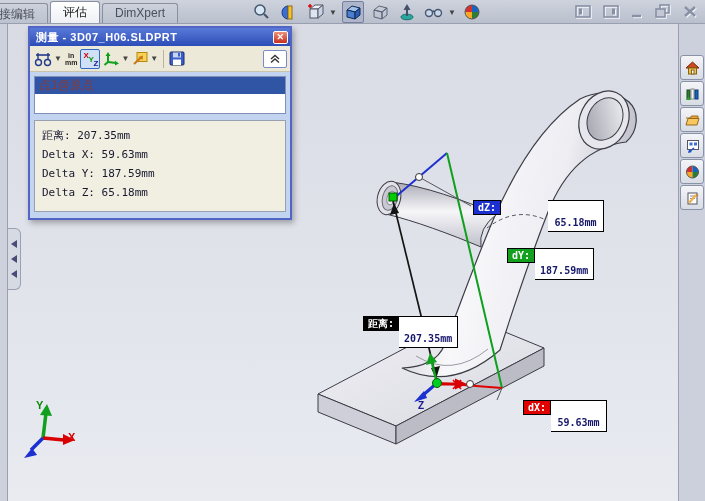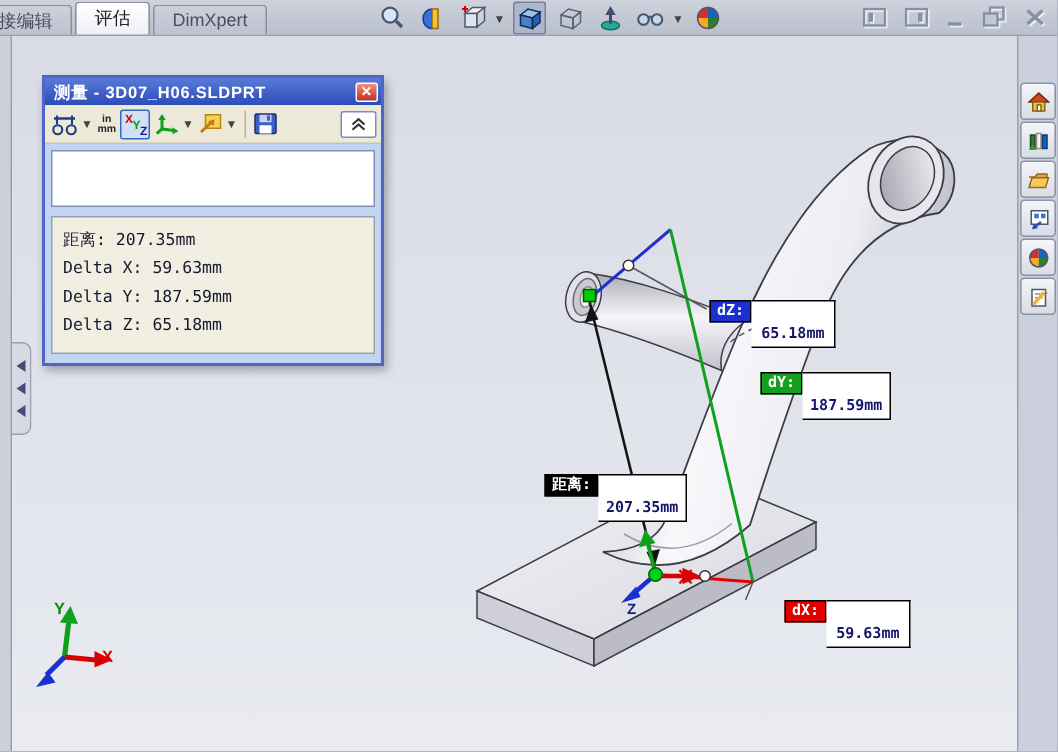--- a/index.html
+++ b/index.html
@@ -40,21 +40,21 @@
   
   .callout { position:absolute; display:flex; height:15px;
              font:bold 10px "DejaVu Sans Mono", monospace; line-height:13px; }
   .callout .tag { color:#fff; padding:0 4px; border:1px solid #000; }
   .callout .val { background:#fff; color:#16166b; border:1px solid #000; border-left:none;
                   padding:15px 5px; min-width:56px; text-align:center; }
   .tag-dz { background:#1c2fd0; } .tag-dy { background:#12a01e;margin-left:39px; }
   .tag-dist { background:#000; } .tag-dx { background:#e00000;margin-left:46px; }
 
   
-  .dialog { position:absolute; left:28px; top:50px; width:228px; height:194px;
+  .dialog { position:absolute; left:28px; top:26px; width:264px; height:194px;
             border:2px solid #5264c4; background:#c2d4f0; box-shadow:2px 3px 6px rgba(0,0,0,.3); }
   .dtitle { height:18px; background:linear-gradient(#5a7ad8,#2c4cb8); display:flex; align-items:center;
             padding:0 2px 0 6px; color:#fff; font-size:11px; font-weight:bold; letter-spacing:.5px; }
   .dtitle .t { flex:1; white-space:nowrap; overflow:hidden; }
   .dclose { width:15px; height:13px; border:1px solid #fff; border-radius:2px;
             background:linear-gradient(#f09078,#c43020); color:#fff; font:bold 9px/11px "Liberation Sans",sans-serif;
             text-align:center; }
   .dtools { height:26px; background:#ece9d8; border-bottom:1px solid #c8c4ac;
             display:flex; align-items:center; padding:0 3px; gap:3px; }
   .dt { display:flex; align-items:center; }
@@ -161,21 +161,21 @@
       <polygon points="47,404 40,415 52,416" fill="#0fa01e"></polygon>
       <line x1="43" y1="438" x2="64" y2="440" stroke="#d80000" stroke-width="3.5"></line>
       <polygon points="75,440 63,434 63,445" fill="#d80000"></polygon>
       <line x1="43" y1="438" x2="31" y2="450" stroke="#1a30d0" stroke-width="3.5"></line>
       <polygon points="24,458 32,448 37,455" fill="#1a30d0"></polygon>
       <text x="36" y="409" font-size="11" font-weight="bold" fill="#0a8a0a">Y</text>
       <text x="68" y="441" font-size="11" font-weight="bold" fill="#d80000">X</text>
     </g>
   </svg>
 
-  <div class="callout" style="left:473px; top:200px;">
+  <div class="callout" style="left:473px; top:200px;gap:47px;">
     <span class="tag tag-dz">dZ:</span>
     <span class="val">65.18mm</span>
   </div>
   <div class="callout" style="left:468px; top:248px;">
     <span class="tag tag-dy">dY:</span>
     <span class="val">187.59mm</span>
   </div>
   <div class="callout" style="left:363px; top:316px;">
     <span class="tag tag-dist">距离:</span>
     <span class="val">207.35mm</span>
@@ -407,20 +407,21 @@
           </svg>
       </span>
       <span class="dchevron">
         <svg width="12" height="10">
             <path d="M2,5 L6,1.5 L10,5 M2,8.5 L6,5 L10,8.5" fill="none" stroke="#333" stroke-width="1.4"></path>
           </svg>
       </span>
     </div>
     <div class="dbody">
       <div class="listbox">
+        <div class="lrow sel">点1@原点</div>
       </div>
       <div class="results">
         <div class="rline">距离: 207.35mm</div>
         <div class="rline">Delta X: 59.63mm</div>
         <div class="rline">Delta Y: 187.59mm</div>
         <div class="rline">Delta Z: 65.18mm</div>
       </div>
     </div>
   </div>
 

